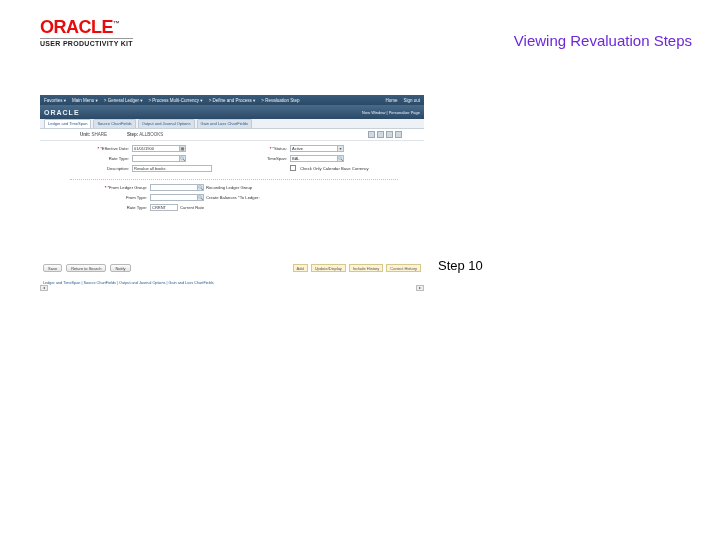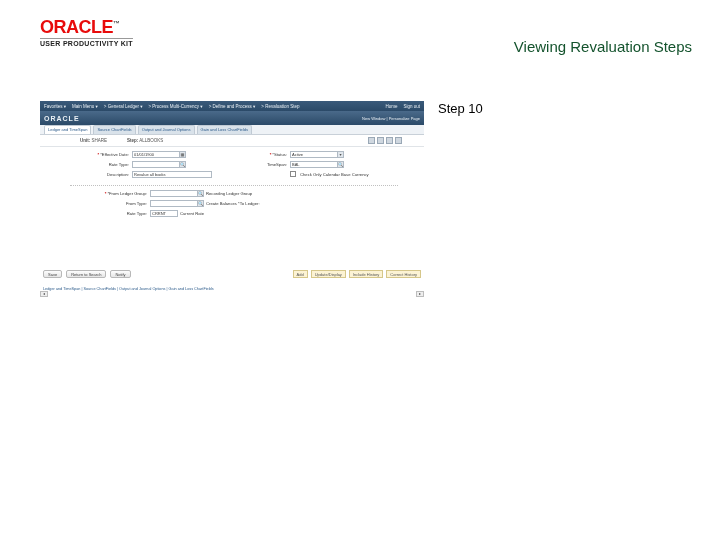--- a/index.html
+++ b/index.html
@@ -32,28 +32,29 @@
     font-size: 7px;
     letter-spacing: 0.3px;
     color: #222;
     font-weight: bold;
     border-top: 1px solid #999;
     margin-top: 2px;
     padding-top: 1px;
   }
   .doc-title {
     font-size: 15px;
-    color: #14532d;
-    margin-top: 20px;
+    color: #6d28d9;
+    margin-top: 14px;
     text-align: right;
   }
   .content {
     display: flex;
     padding: 40px 20px 0 40px;
     gap: 14px;
+    align-items: flex-end;
   }
   .screenshot {
     width: 384px;
     height: 196px;
     background: #fff;
     position: relative;
     flex-shrink: 0;
     font-size: 5px;
     color: #555;
   }

